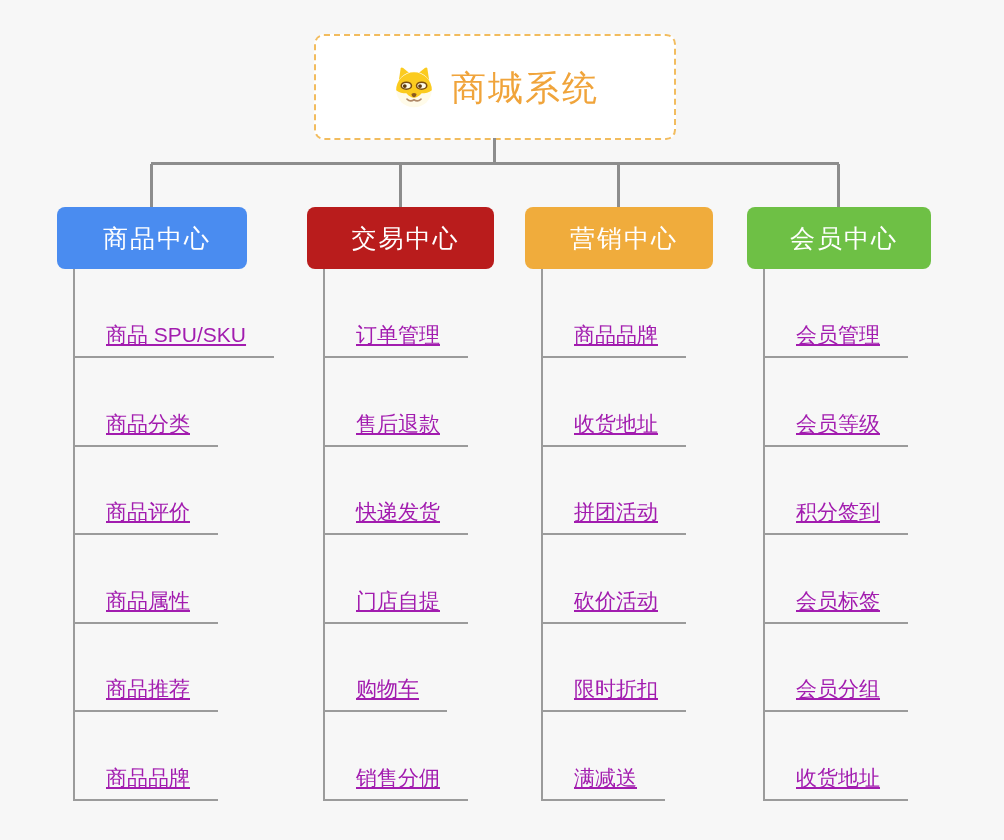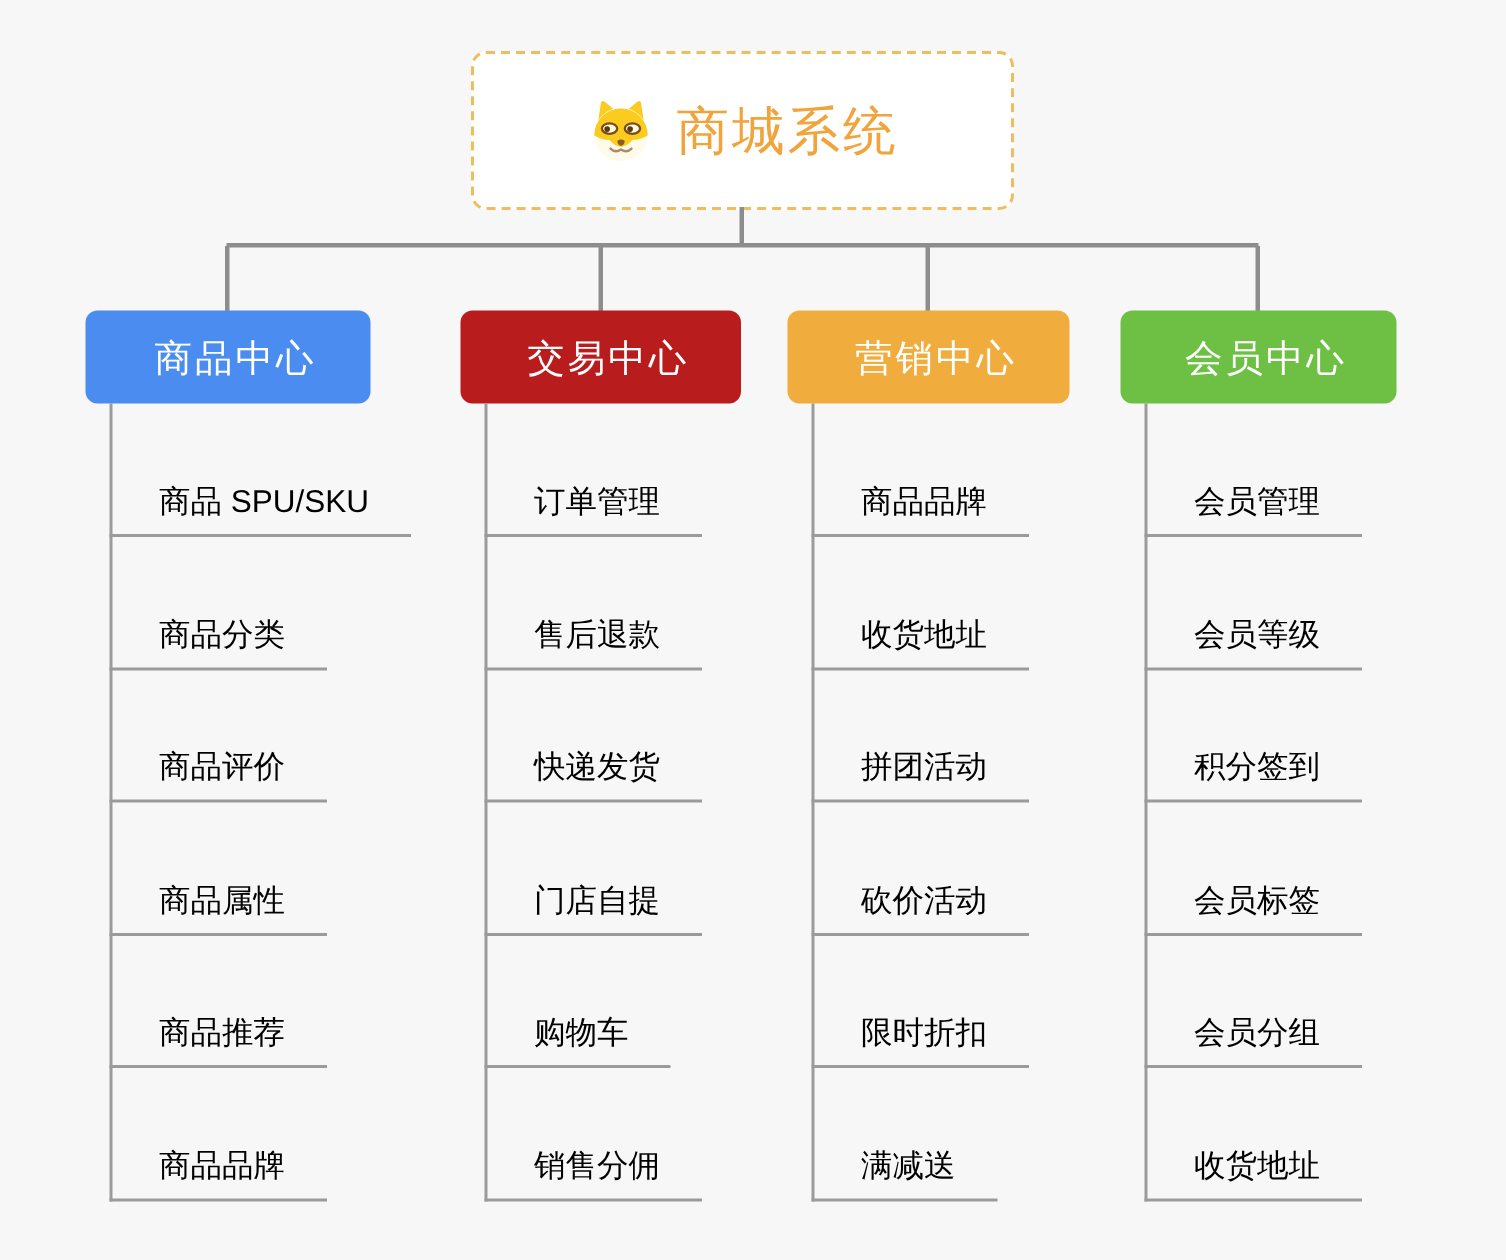--- a/index.html
+++ b/index.html
@@ -54,24 +54,25 @@
     padding-left:10px;
   }
   .trunk{
     position:absolute;left:16px;top:62px;
     width:2px;height:532px;
     background:#9b9b9b;
   }
   .topic-row{
     position:absolute;left:16px;
     white-space:nowrap;
-    font-size:21px;color:#000000;
+    font-size:21px;color:#a21caf;
     line-height:30px;
     padding:0 28px 6px 33px;
     border-bottom:2px solid #9b9b9b;
+    text-decoration:underline;
   }
   .r0{top:113px;} .r1{top:202px;} .r2{top:290px;}
   .r3{top:379px;} .r4{top:467px;} .r5{top:556px;}
 </style>
 </head>
 <body>
 
 <div class="canvas">
 
   <div class="root-node">

